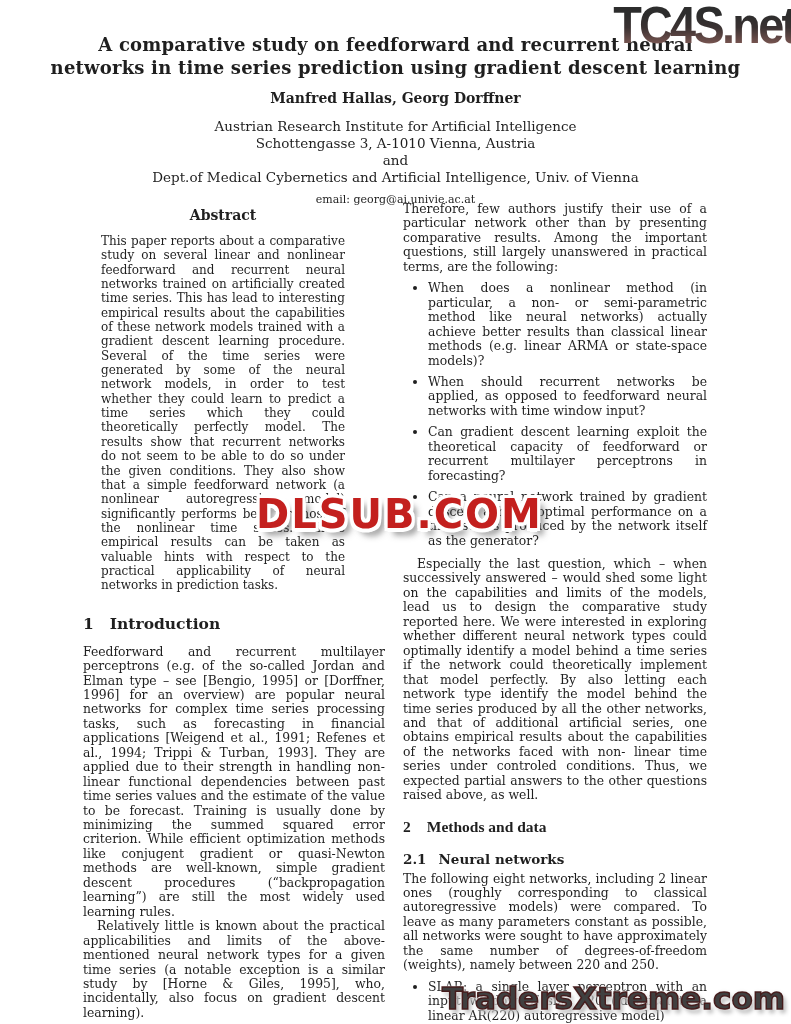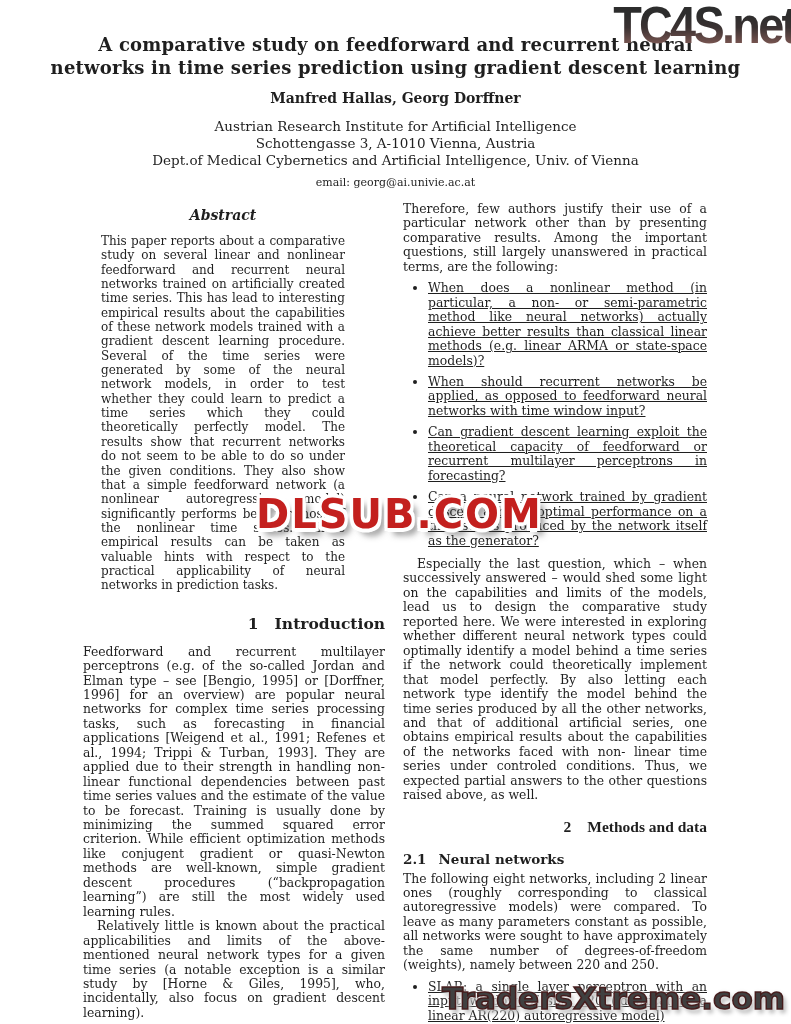--- a/index.html
+++ b/index.html
@@ -17,34 +17,34 @@
   .affil { font-size:13.5px; line-height:17px; }
   .affil-first { margin-top:12px; }
   .email { margin-top:7px; font-size:11px; }
 
   
   .col { position:absolute; text-align:justify; }
   .col-left  { left:83px;  top:207px; width:302px; }
   .col-right { left:403px; top:202px; width:304px; font-size:12.4px; line-height:14.45px; }
 
   .abstract-wrap { padding:0 36px 0 14px; }
-  .abstract-heading { text-align:center; font-size:14px; font-weight:bold; margin:0 0 11px 0;font-style:italic; }
+  .abstract-heading { text-align:center; font-size:14px; font-weight:bold; margin:0 0 11px 0; }
   .abstract-text { font-size:12px; line-height:14.35px; text-align:justify; margin:4px; }
 
-  .h-sec { font-size:15.5px; font-weight:bold; margin:21px 0 0 0; text-align:right; }
+  .h-sec { font-size:15.5px; font-weight:bold; margin:21px 0 0 0; text-align:left; }
   .h-sec .hnum { display:inline-block; margin-right:16px; }
   .h-sub { font-size:13.5px; font-weight:bold; margin:10px 0 0 0; text-align:left; }
   .h-sub .hnum { display:inline-block; margin-right:12px;margin-top:8px; }
 
   .body-p { font-size:12.4px; line-height:14.45px; margin:0; }
   .col-left .body-p { margin-top:12px; }
   .indent { text-indent:14px; }
   .mt0 { margin-top:0; }
 
-  ul.bullets { margin:7px 0 0 0; padding:0 0 0 25px;text-decoration:underline; }
+  ul.bullets { margin:7px 0 0 0; padding:0 0 0 25px; }
   ul.bullets li { margin:0 0 7px 0; }
   ul.bullets li:last-child { margin-bottom:0; }
   .p-mid { margin-top:9px; }
   .h-methods { margin-top:17px;font-family:Liberation Serif, serif; }
   .nn-p { margin-top:5px; }
 
   
   .wm-top {
     position:absolute; top:0px; right:-3px; z-index:5;
     font-family:"Liberation Sans", sans-serif; font-weight:bold;
@@ -83,20 +83,21 @@
   <div class="wm-bottom">TradersXtreme.com</div>
 
   <div class="header">
     <div>
       <span class="title-line">A comparative study on feedforward and recurrent neural</span>
       <span class="title-line">networks in time series prediction using gradient descent learning</span>
     </div>
     <div class="authors">Manfred Hallas, Georg Dorffner</div>
     <div class="affil affil-first">Austrian Research Institute for Artificial Intelligence</div>
     <div class="affil">Schottengasse 3, A-1010 Vienna, Austria</div>
+    <div class="affil">and</div>
     <div class="affil">Dept.of Medical Cybernetics and Artificial Intelligence, Univ. of Vienna</div>
     <div class="email">email: georg@ai.univie.ac.at</div>
   </div>
 
   <div class="col col-left">
     <div class="abstract-wrap">
       <div class="abstract-heading">Abstract</div>
       <p class="abstract-text">This paper reports about a comparative study on several linear and nonlinear feedforward and recurrent neural networks trained on artificially created time series. This has lead to interesting empirical results about the capabilities of these network models trained with a gradient descent learning procedure. Several of the time series were generated by some of the neural network models, in order to test whether they could learn to predict a time series which they could theoretically perfectly model. The results show that recurrent networks do not seem to be able to do so under the given conditions. They also show that a simple feedforward network (a nonlinear autoregressive model) significantly performs best for most of the nonlinear time series. These empirical results can be taken as valuable hints with respect to the practical applicability of neural networks in prediction tasks.</p>
     </div>
 

